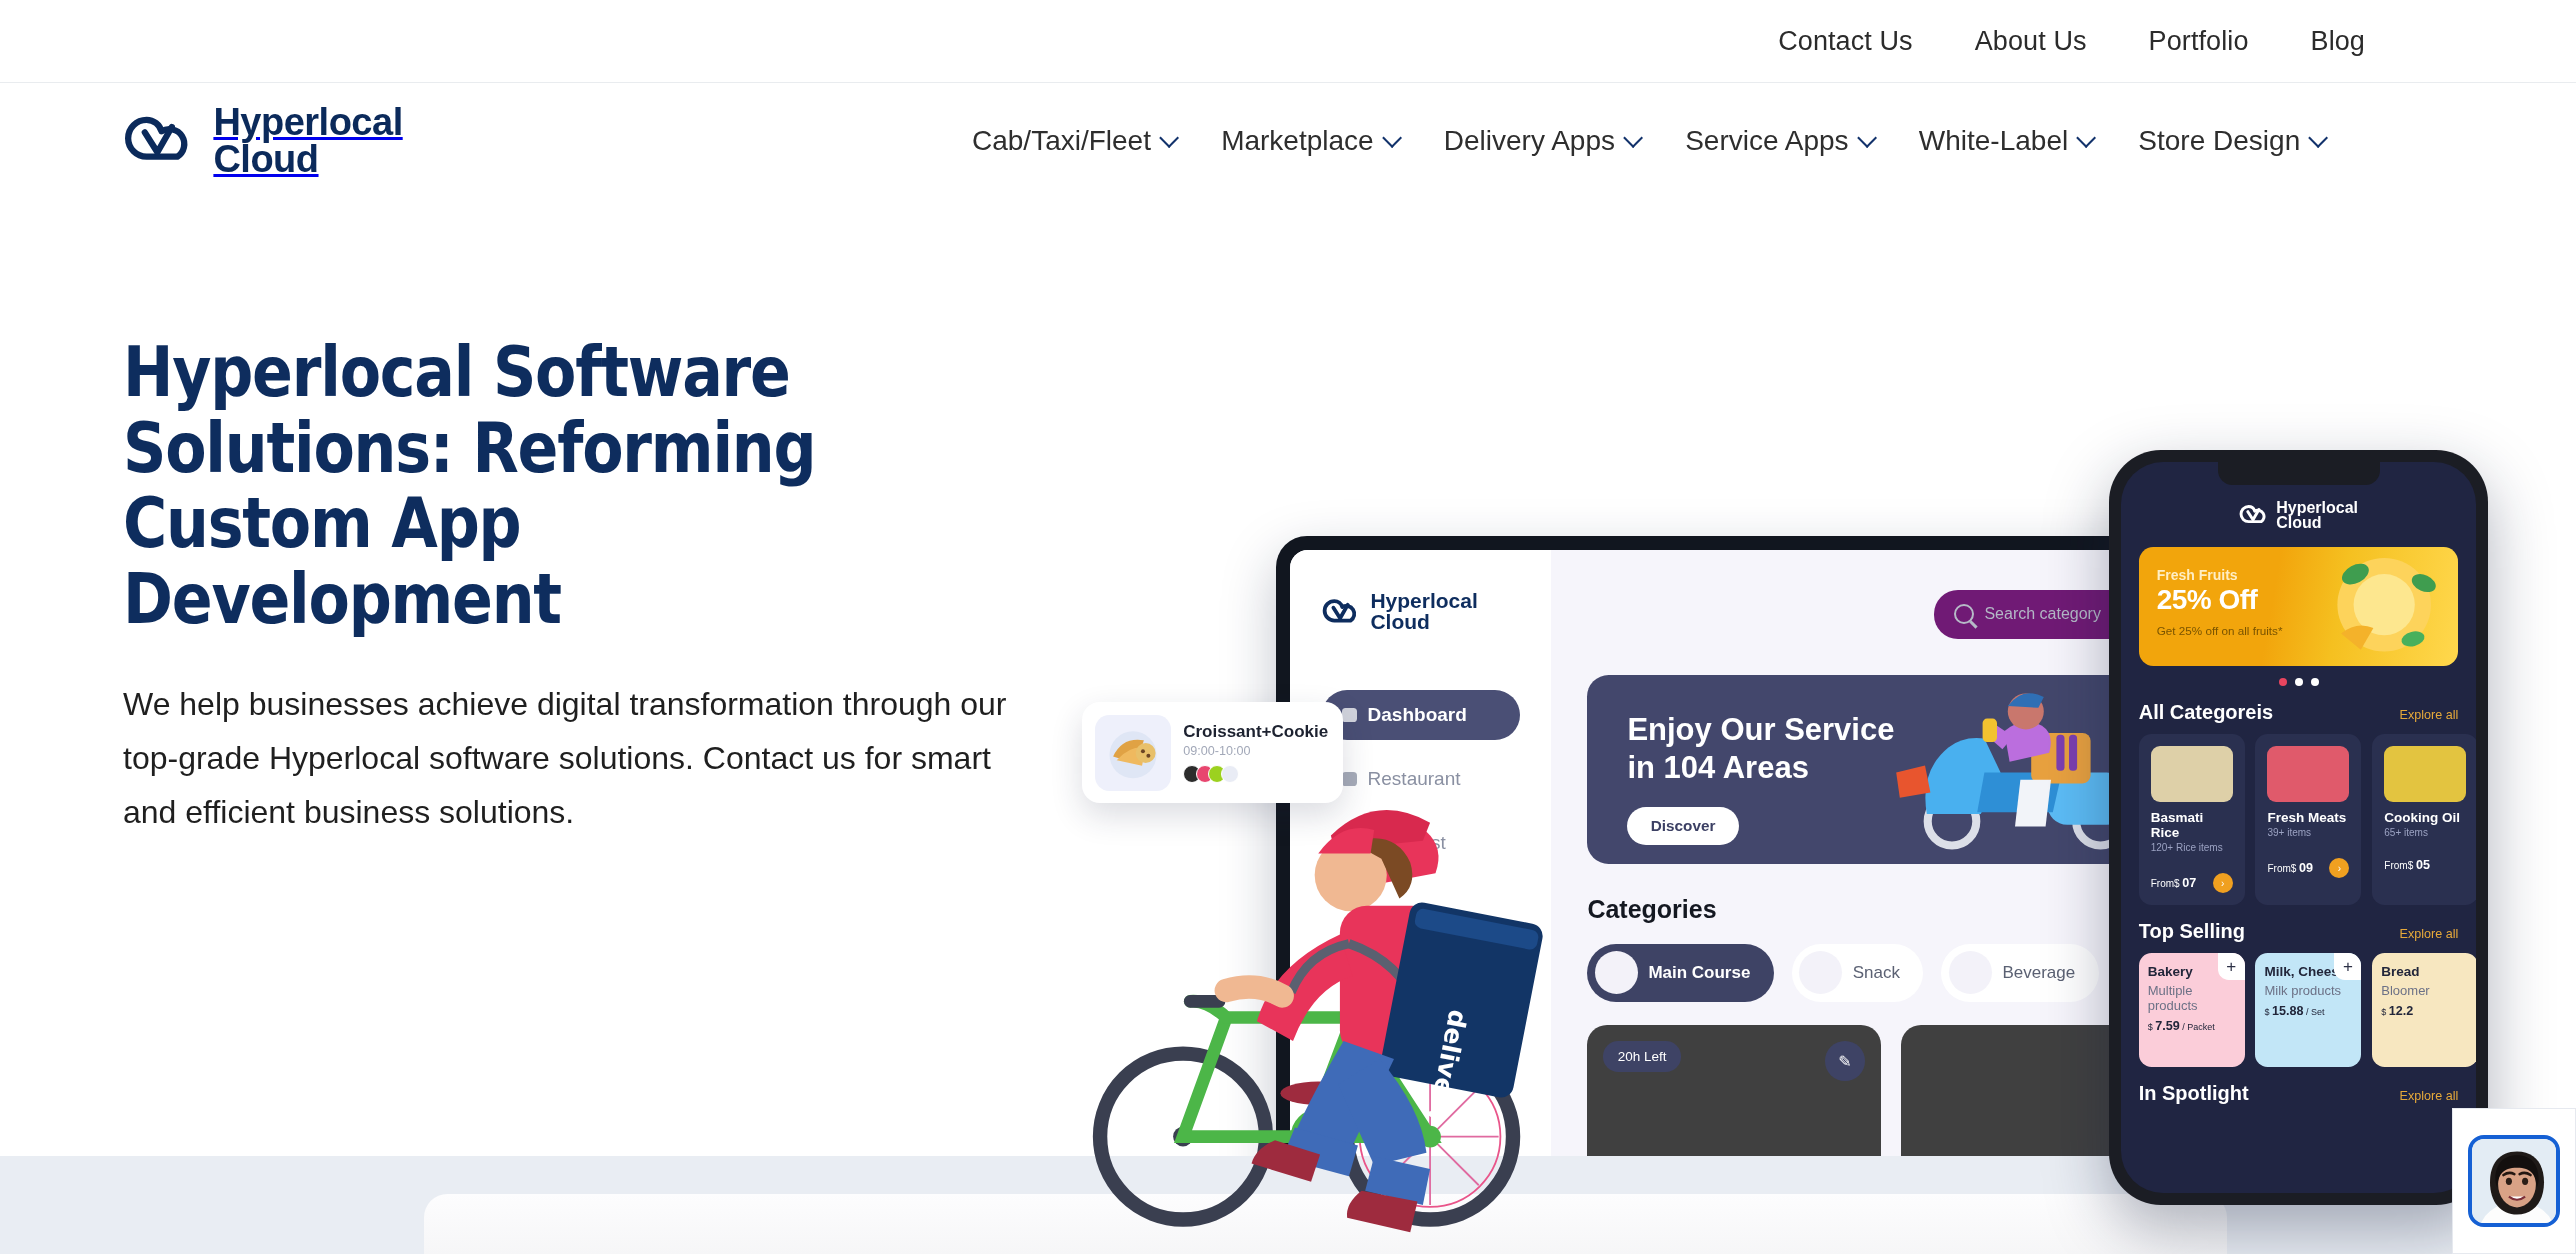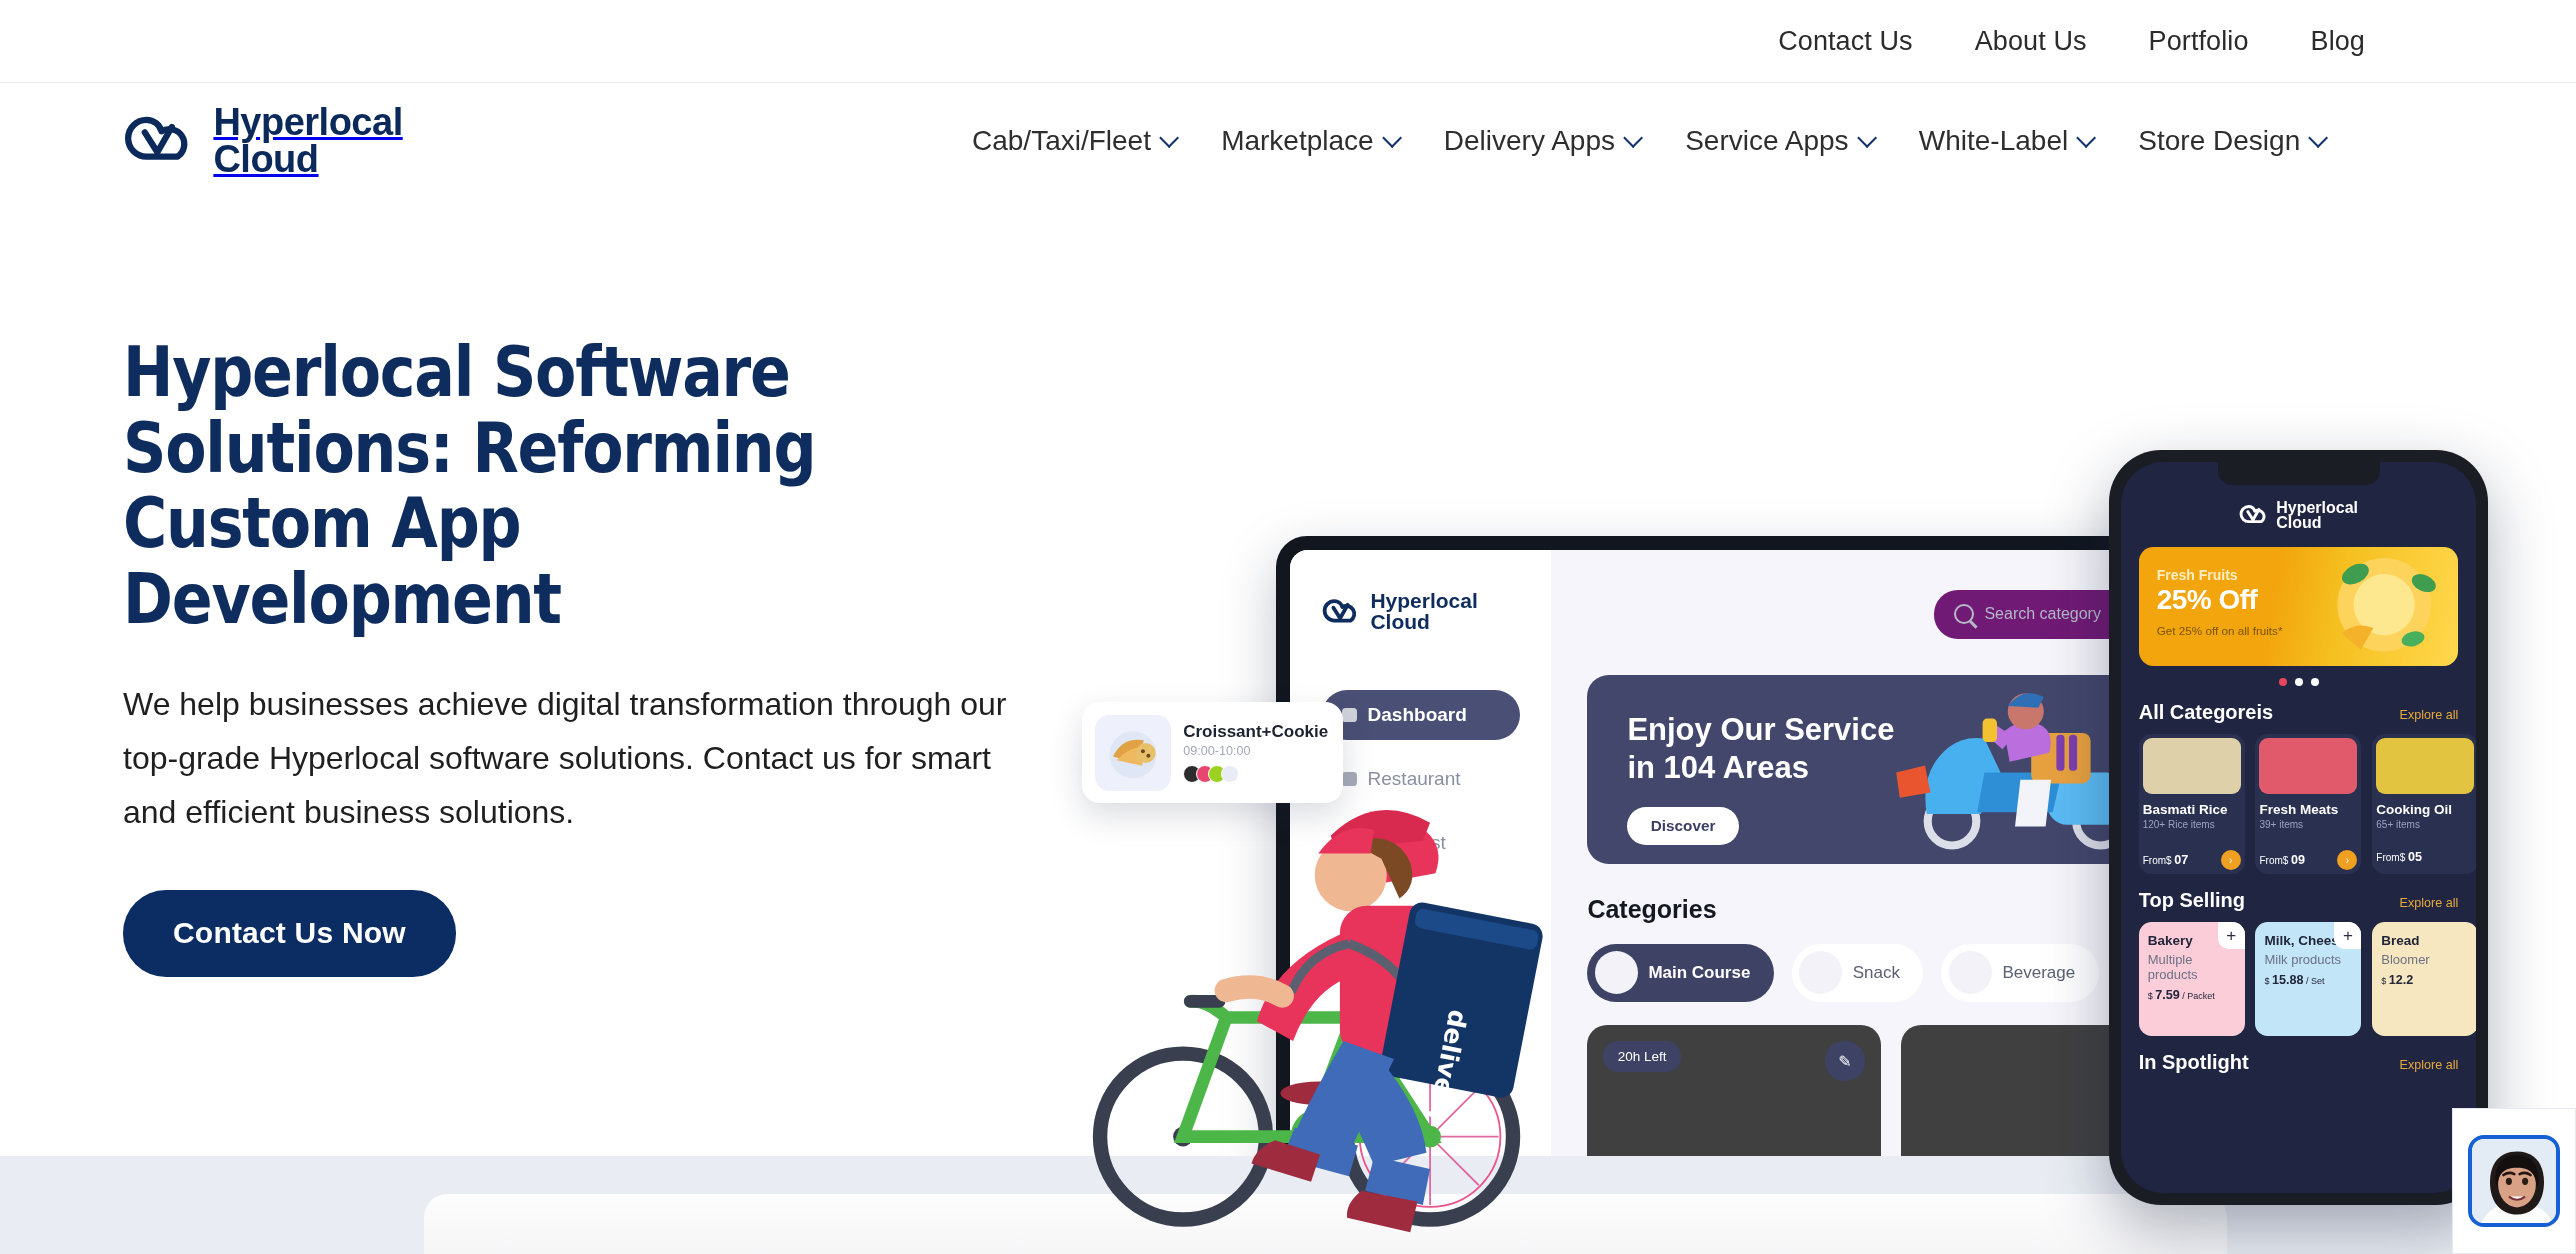--- a/index.html
+++ b/index.html
@@ -274,21 +274,21 @@
   .ph-b3 { font-size: 11.7px; color: #7a5400; margin-top: 7.2px; }
   .ph-dots { display: flex; gap: 8px; justify-content: center; margin-top: 12.6px; }
   .pd { width: 8px; height: 8px; border-radius: 50%; background: #fff; }
   .pd.on { background: #e8455f; }
 
   .ph-rowhead { display: flex; align-items: baseline; margin-top: 14.4px; }
   .ph-rowhead h4 { color: #fff; font-size: 20px; font-weight: bold; }
   .ph-explore { margin-left: auto; color: #e6a93a; font-size: 12.6px; }
 
   .ph-cats { display: flex; gap: 10.8px; margin-top: 10.8px; }
-  .ph-cat { width: 106px; flex: 0 0 auto; background: #2a3050; border-radius: 12.6px; padding: 4px; }
+  .ph-cat { width: 106px; flex: 0 0 auto; background: #2a3050; border-radius: 12.6px; padding: 12px; }
   .ph-cat-img { width: 100%; height: 56px; border-radius: 9px; }
   .ph-cat-t { color: #fff; font-size: 13.5px; font-weight: bold; margin-top: 7.2px; }
   .ph-cat-s { color: #9ba2c2; font-size: 10px; margin-top: 2.7px; }
   .ph-cat-p { color: #fff; font-size: 10px; margin-top: 20px; display: flex; align-items: center; }
   .ph-cat-p b { font-size: 12.6px; margin-left: 2.7px; }
   .ph-go { margin-left: auto; width: 20px; height: 20px; border-radius: 50%; background: #f0a020; color:#fff; font-size:10px; display:flex; align-items:center; justify-content:center;}
 
   .ph-sell { display: flex; gap: 10.8px; margin-top: 10.8px; }
   .ph-sc { width: 106px; flex: 0 0 auto; border-radius: 12.6px; padding: 10.8px 9px; position: relative; height: 114px; overflow:hidden;}
   .ph-sc .plus { position: absolute; right: 0; top: 0; width: 27px; height: 27px; background: #fff; border-bottom-left-radius: 10.8px; color:#2b2f45; font-size: 17px; display:flex; align-items:center; justify-content:center;}
@@ -387,21 +387,20 @@
 
 <section class="hero">
 
   <div class="hero-left">
     <h1 class="hero-title">
       <div>Hyperlocal Software</div>
       <div>Solutions: Reforming</div>
       <div>Custom App Development</div>
     </h1>
     <p class="hero-sub">We help businesses achieve digital transformation through our top-grade Hyperlocal software solutions. Contact us for smart and efficient business solutions.</p>
-    <button class="cta">Contact Us Now</button>
   </div>
 
   <div class="hero-art">
 
     <div class="tablet">
       <div class="tablet-screen">
 
         <aside class="tb-side">
           <div class="tb-logo">
             <span class="tb-logo-mark">

